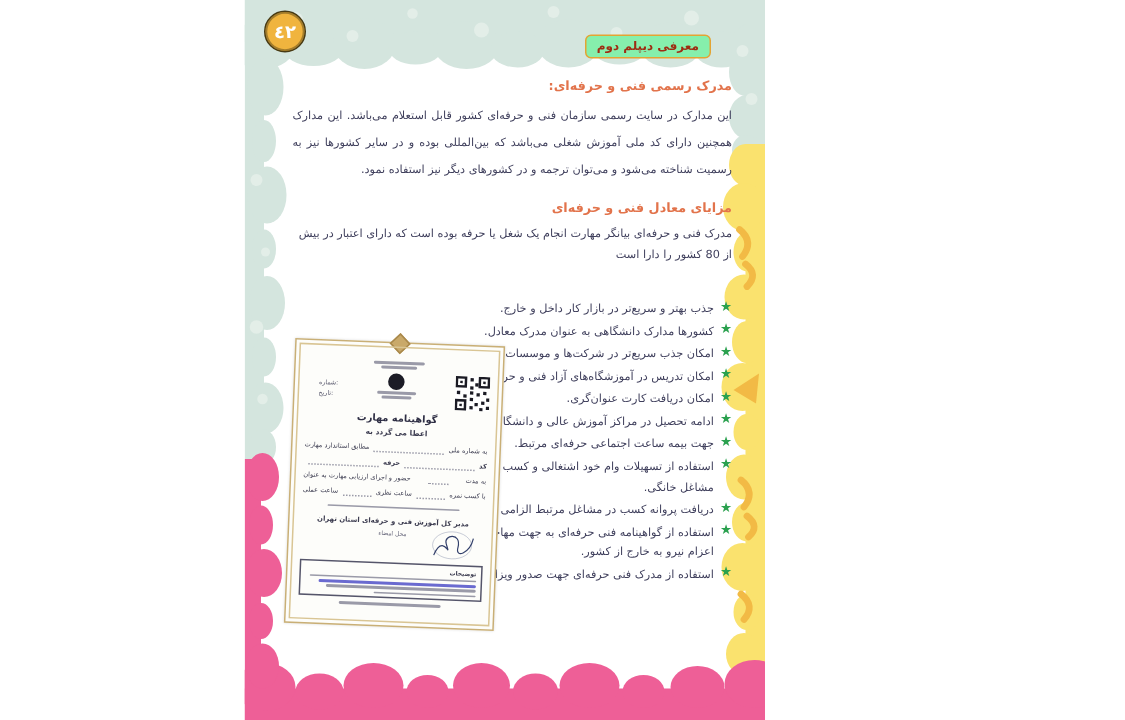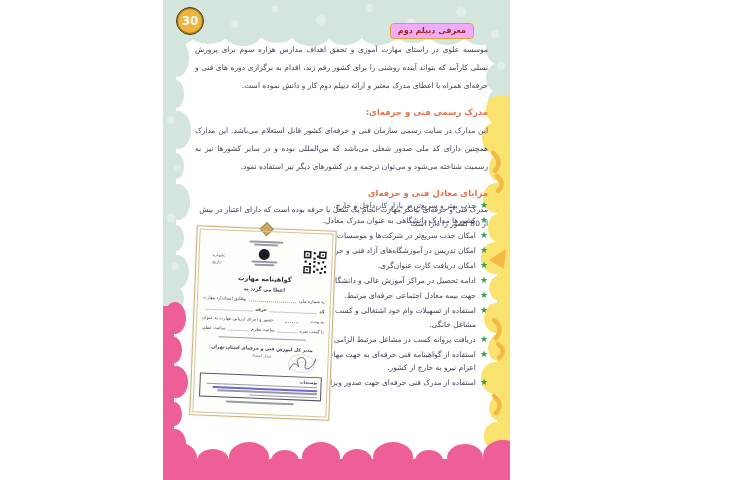--- a/index.html
+++ b/index.html
@@ -7,21 +7,21 @@
   .page{position:absolute;left:163px;top:0;width:347px;height:480px;background:#ffffff;overflow:hidden;}
   .deco{position:absolute;inset:0;z-index:0;}
   .content{position:absolute;inset:0;z-index:1;}
 
   
   .badge{position:absolute;left:13px;top:7px;width:26px;height:26px;border-radius:50%;
     background:#f0b43e;border:1.6px solid #473a14;box-shadow:inset 0 0 0 1.2px rgba(71,58,20,.45);
     display:flex;align-items:center;justify-content:center;color:#fff;font-weight:bold;font-size:12px;}
 
   
-  .title-pill{position:absolute;right:36px;top:23px;background:#f0abfc;color:#9e2c12;
+  .title-pill{position:absolute;right:36px;top:23px;background:#86efac;color:#9e2c12;
     font-size:8px;font-weight:bold;padding:2px 7px 3px;border-radius:4px;border:1px solid #e3a433;
     direction:rtl;white-space:nowrap;}
 
   .textcol{position:absolute;left:32px;right:22px;top:41px;direction:rtl;color:#3f3f5c;}
   .para{font-size:7.5px;line-height:18px;text-align:justify;margin:0;}
   .h-orange{color:#e2734b;font-size:8.5px;font-weight:bold;margin:12px 0 5px;text-align:right;}
   .h-orange.first{}
   .intro-line{font-size:7.5px;line-height:14px;text-align:right;margin:0 0 2px;}
 
   
@@ -151,29 +151,28 @@
         <ellipse cx="11" cy="350" rx="8" ry="13"></ellipse>
       <ellipse cx="13" cy="382" rx="12" ry="16"></ellipse>
         <ellipse cx="11" cy="414" rx="8" ry="12"></ellipse>
       <ellipse cx="12" cy="444" rx="11" ry="15"></ellipse>
     </g>
   </svg>
 
   <div class="content">
 
     <div class="badge">
-      <span>30</span>
+      <span>٤٢</span>
     </div>
 
     <div class="title-pill">معرفی دیپلم دوم</div>
 
     <div class="textcol">
-      <p class="para">موسسه علوی در راستای مهارت آموزی و تحقق اهداف مدارس هزاره سوم برای پرورش نسلی کارآمد که بتواند آینده روشنی را برای کشور رقم زند، اقدام به برگزاری دوره های فنی و حرفه‌ای همراه با اعطای مدرک معتبر و ارائه دیپلم دوم کار و دانش نموده است.</p>
       <div class="h-orange first">مدرک رسمی فنی و حرفه‌ای:</div>
-      <p class="para">این مدارک در سایت رسمی سازمان فنی و حرفه‌ای کشور قابل استعلام می‌باشد. این مدارک همچنین دارای کد ملی صدور شغلی می‌باشد که بین‌المللی بوده و در سایر کشورها نیز به رسمیت شناخته می‌شود و می‌توان ترجمه و در کشورهای دیگر نیز استفاده نمود.</p>
+      <p class="para">این مدارک در سایت رسمی سازمان فنی و حرفه‌ای کشور قابل استعلام می‌باشد. این مدارک همچنین دارای کد ملی آموزش شغلی می‌باشد که بین‌المللی بوده و در سایر کشورها نیز به رسمیت شناخته می‌شود و می‌توان ترجمه و در کشورهای دیگر نیز استفاده نمود.</p>
       <div class="h-orange">مزایای معادل فنی و حرفه‌ای</div>
       <p class="intro-line">مدرک فنی و حرفه‌ای بیانگر مهارت انجام یک شغل یا حرفه بوده است که دارای اعتبار در بیش از 80 کشور را دارا است</p>
     </div>
 
     <div class="benefits">
       <div class="benefit">
         <span class="star">★</span>
         <div class="benefit-text">جذب بهتر و سریع‌تر در بازار کار داخل و خارج.</div>
       </div>
 
@@ -197,21 +196,21 @@
         <div class="benefit-text">امکان دریافت کارت عنوان‌گری.</div>
       </div>
 
       <div class="benefit">
         <span class="star">★</span>
         <div class="benefit-text">ادامه تحصیل در مراکز آموزش عالی و دانشگاه‌ها.</div>
       </div>
 
       <div class="benefit">
         <span class="star">★</span>
-        <div class="benefit-text">جهت بیمه معادل اجتماعی حرفه‌ای مرتبط.</div>
+        <div class="benefit-text">جهت بیمه ساعت اجتماعی حرفه‌ای مرتبط.</div>
       </div>
 
       <div class="benefit">
         <span class="star">★</span>
         <div class="benefit-text">استفاده از تسهیلات وام خود اشتغالی و کسب وام مشاغل خانگی.</div>
       </div>
 
       <div class="benefit">
         <span class="star">★</span>
         <div class="benefit-text">دریافت پروانه کسب در مشاغل مرتبط الزامی است.</div>

